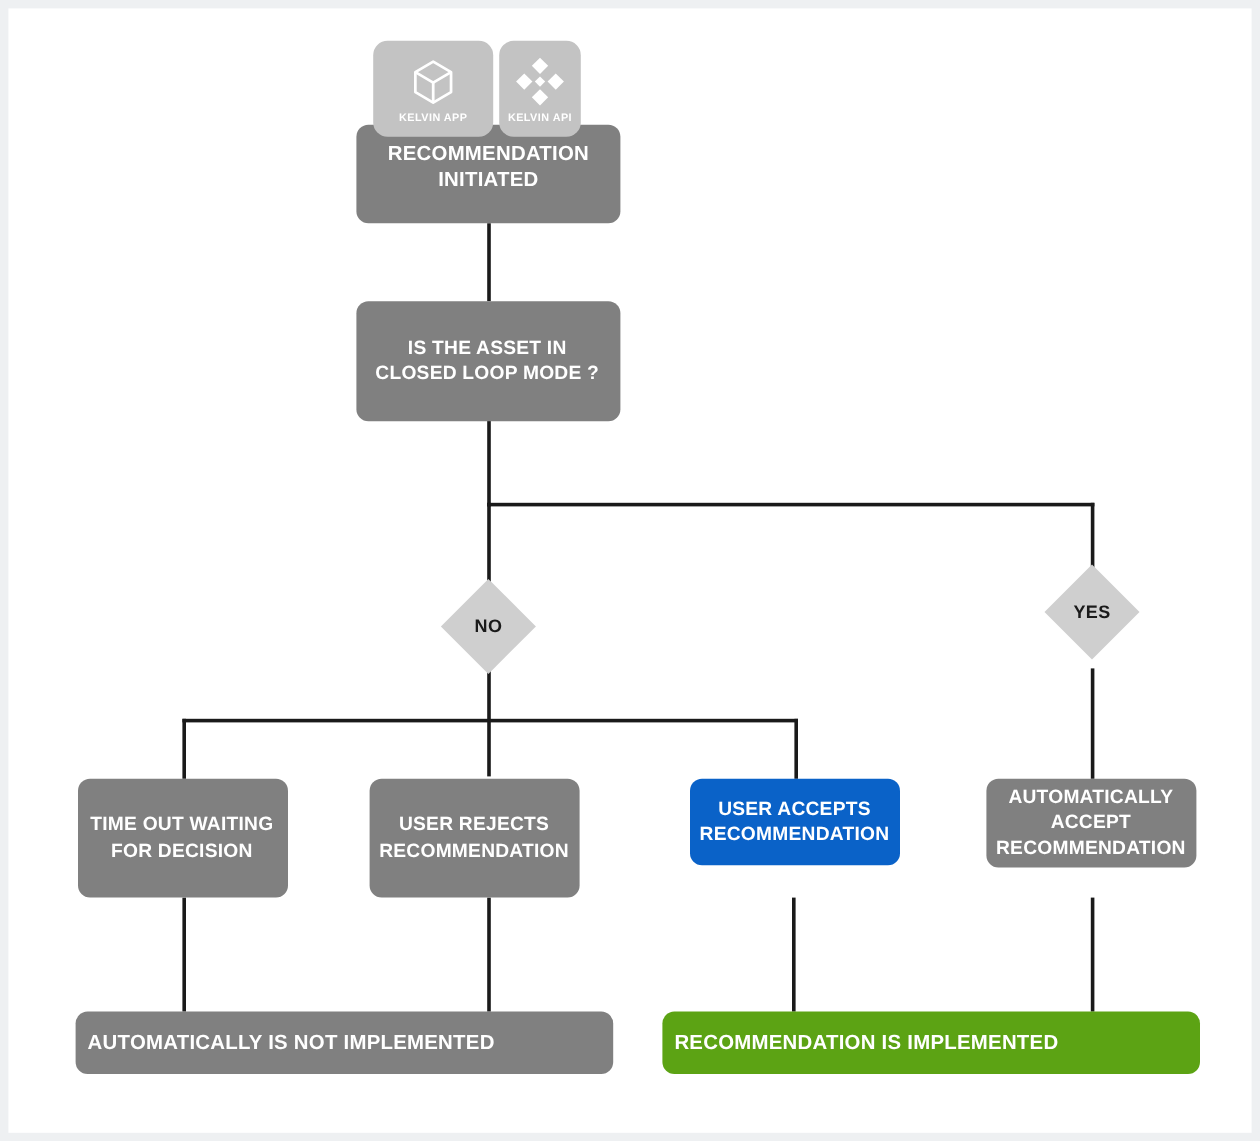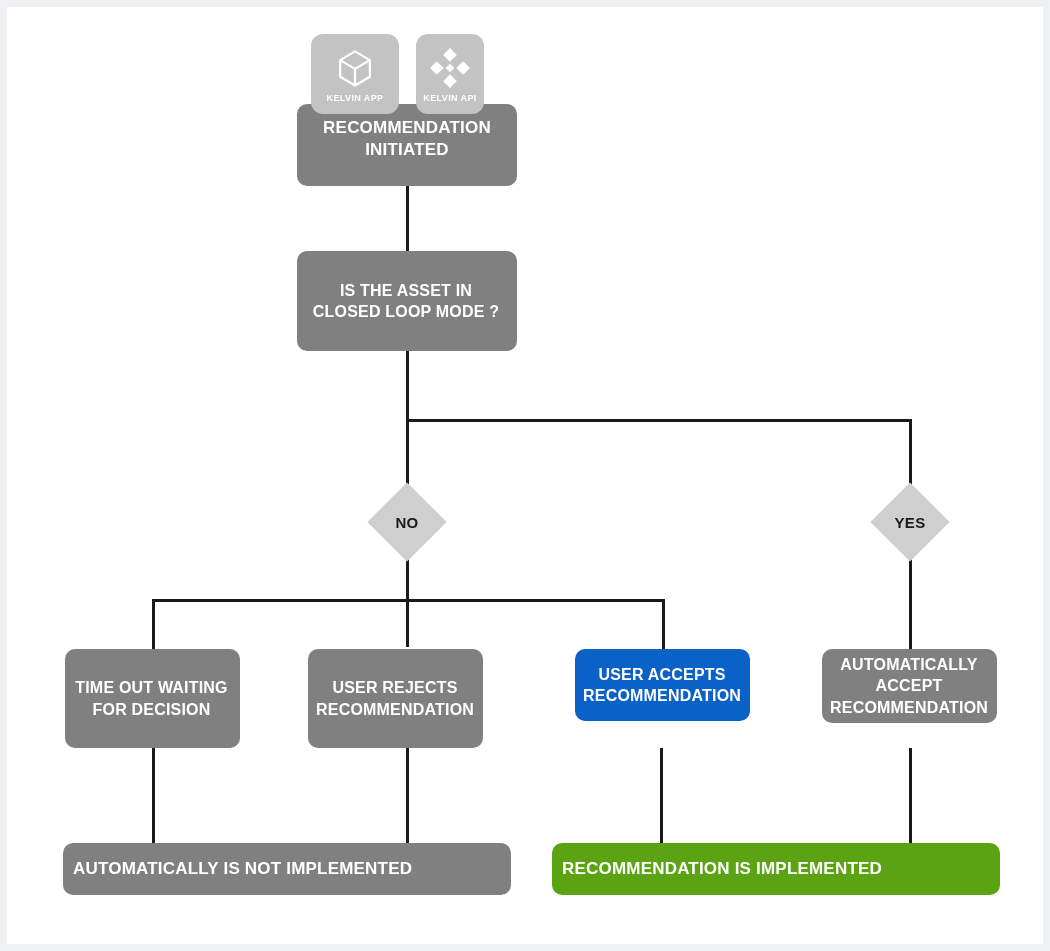--- a/index.html
+++ b/index.html
@@ -154,21 +154,21 @@
 
   <div class="line vline" style="left:152px; top:748px; height:95px;"></div>
   <div class="line vline" style="left:406px; top:748px; height:95px;"></div>
   <div class="line vline" style="left:660px; top:748px; height:95px;"></div>
   <div class="line vline" style="left:909px; top:748px; height:95px;"></div>
 
   <div class="node gray fs17" id="node-start" style="left:297px; top:104px; width:220px; height:82px;">
     <span class="node-text">RECOMMENDATION INITIATED</span>
   </div>
 
-  <div class="badge" style="left:311px; top:34px; width:88px; height:80px;">
+  <div class="badge" style="left:311px; top:34px; width:100px; height:80px;">
     <span class="badge-icon">
       <svg viewBox="0 0 48 48" width="42" height="42" aria-hidden="true">
         <path d="M24 5 L41 15 L41 34 L24 44 L7 34 L7 15 Z" fill="none" stroke="#ffffff" stroke-width="2.6" stroke-linejoin="round"></path>
         <path d="M7 15 L24 25 L41 15" fill="none" stroke="#ffffff" stroke-width="2.6" stroke-linejoin="round"></path>
         <path d="M24 25 L24 44" fill="none" stroke="#ffffff" stroke-width="2.6"></path>
       </svg>
     </span>
     <span class="badge-label">KELVIN APP</span>
   </div>
 
@@ -189,21 +189,21 @@
 
   <div class="node gray fs16" style="left:297px; top:251px; width:220px; height:100px;">
     <span class="node-text">IS THE ASSET IN CLOSED LOOP MODE ?</span>
   </div>
 
   <div class="diamond-wrap" style="left:369px; top:484px;">
     <div class="diamond-shape"></div>
     <div class="diamond-label">NO</div>
   </div>
 
-  <div class="diamond-wrap" style="left:872px; top:484px;">
+  <div class="diamond-wrap" style="left:872px; top:472px;">
     <div class="diamond-shape"></div>
     <div class="diamond-label">YES</div>
   </div>
 
   <div class="node gray fs16" style="left:65px; top:649px; width:175px; height:99px;">
     <span class="node-text">TIME OUT WAITING FOR DECISION</span>
   </div>
 
   <div class="node gray fs16" style="left:308px; top:649px; width:175px; height:99px;">
     <span class="node-text">USER REJECTS RECOMMENDATION</span>

